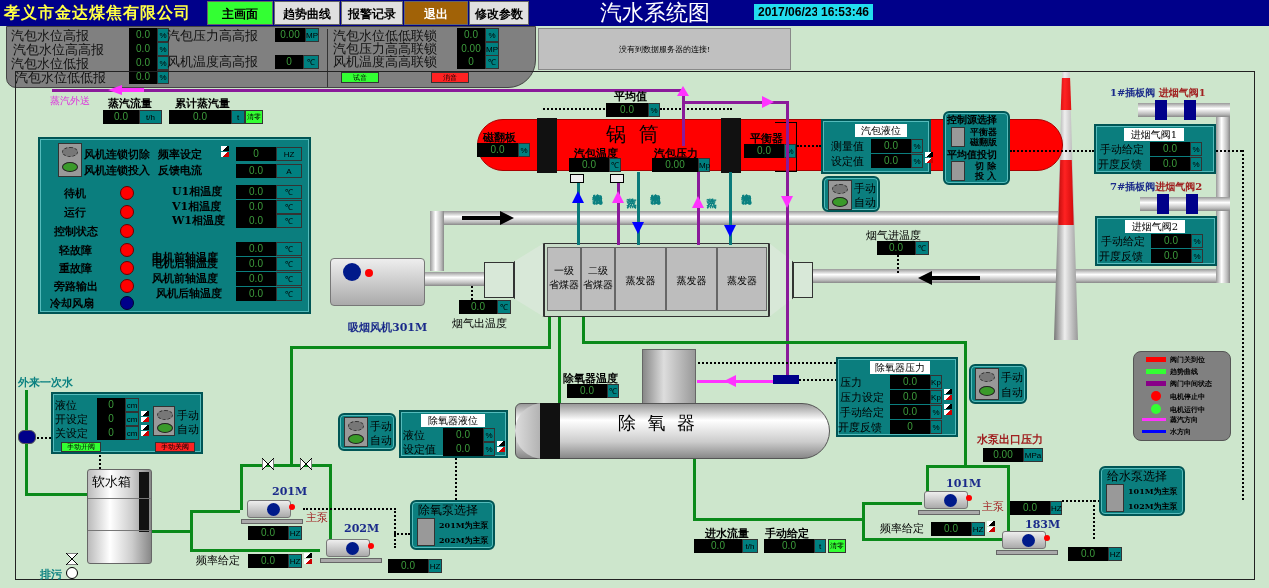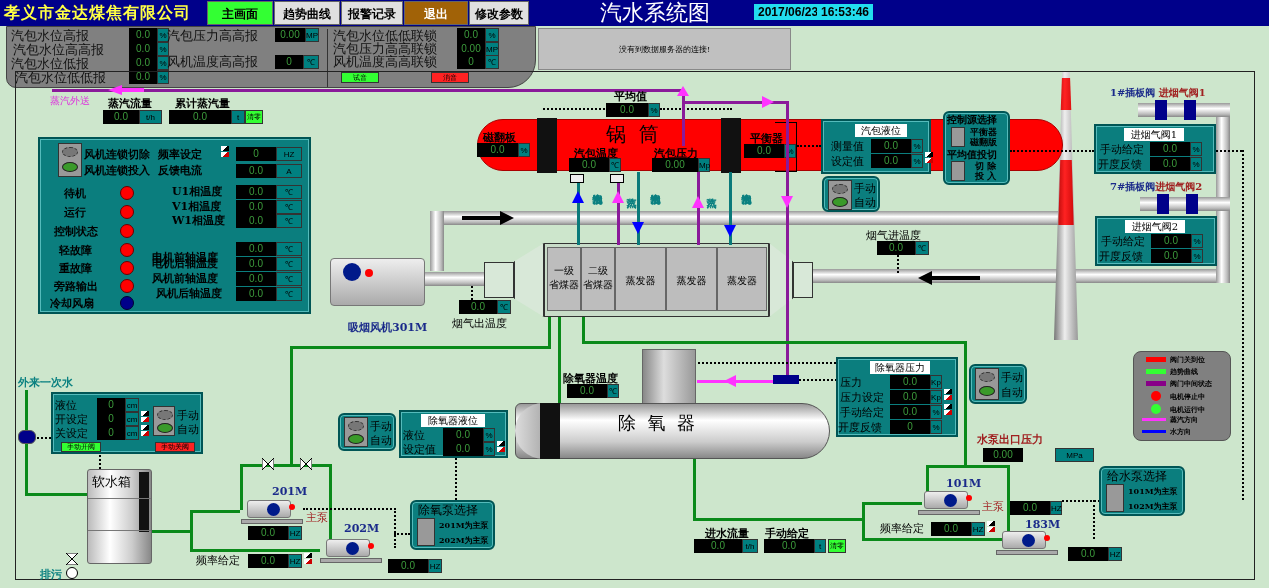--- a/index.html
+++ b/index.html
@@ -484,21 +484,21 @@
 <div class="abs" style="left:828px;top:539px;width:18px;height:14px;background:#33ff33;border:1px solid #333;font-size:7px;text-align:center;line-height:12px">清零</div>
 
 <div class="gp" style="left:862px;top:502px;width:3px;height:36px"></div>
 <div class="gp" style="left:862px;top:502px;width:60px;height:3px"></div>
 <div class="gp" style="left:862px;top:538px;width:140px;height:3px"></div>
 <div class="gp" style="left:926px;top:465px;width:3px;height:28px"></div>
 <div class="gp" style="left:926px;top:465px;width:84px;height:3px"></div>
 <div class="gp" style="left:1007px;top:465px;width:3px;height:68px"></div>
 <div class="small-lbl" style="left:977px;top:432px;color:#a02020">水泵出口压力</div>
 <div class="v" style="left:983px;top:448px;width:40px">0.00</div>
-<div class="u" style="left:1055px;top:448px;width:39px">MPa</div>
+<div class="u" style="left:1023px;top:448px;width:20px">MPa</div>
 <div class="pump" style="left:918px;top:487px">
     <div class="body"></div>
     <div class="m"></div>
     <div class="r"></div>
     <div class="base"></div>
   </div>
 <div class="pumplbl" style="left:946px;top:477px">101M</div>
 <div class="abs" style="left:982px;top:499px;color:#a02020;font-size:11px">主泵</div>
 <div class="v" style="left:1010px;top:501px;width:40px">0.0</div>
 <div class="u" style="left:1050px;top:501px;width:12px">HZ</div>

